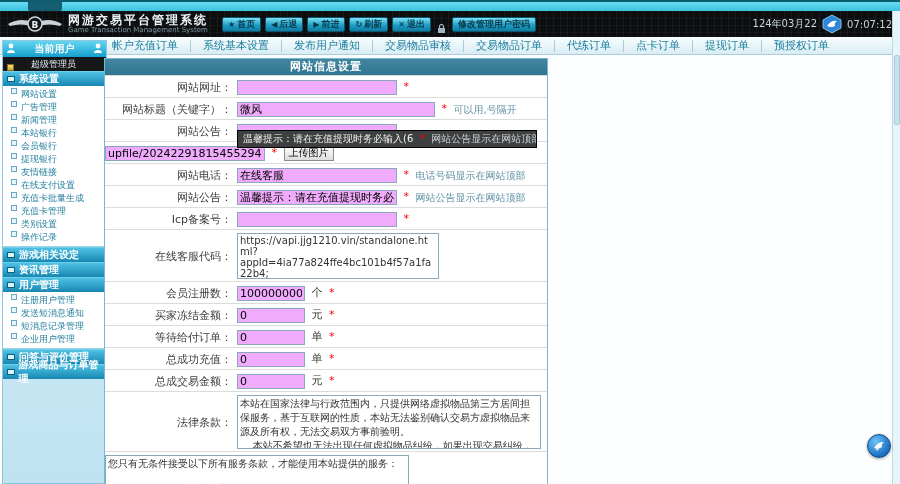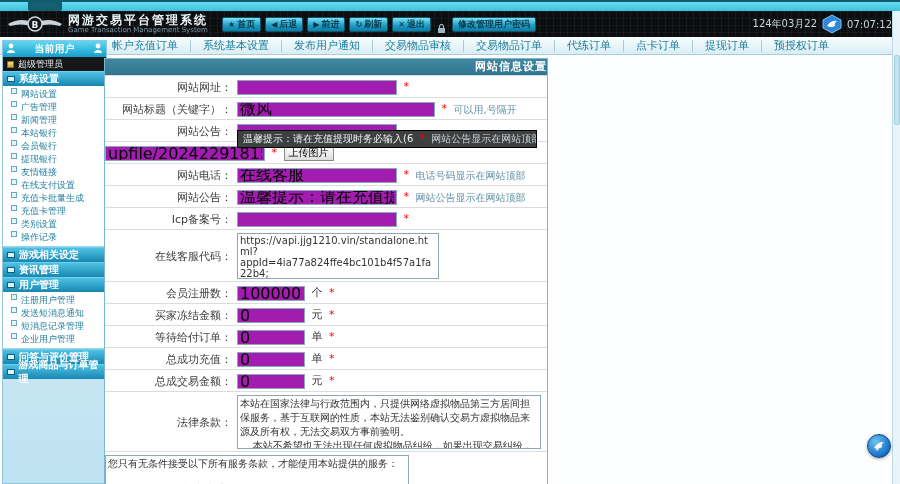--- a/index.html
+++ b/index.html
@@ -37,41 +37,41 @@
     display:flex; align-items:center; padding-left:100px; }
   .tab { font-size:11px; color:#1b7d9c; padding:0 12px; height:12px; line-height:12px;
     border-right:1px solid #a9cbd6; cursor:pointer; white-space:nowrap; }
   .tab:last-child { border-right:none; }
 
   
   .sidebar { position:absolute; left:2px; top:40px; width:105px; height:444px;
     background:linear-gradient(#ddf1f9,#bfe2f1); border:1px solid #8fc6dd; }
   .usertab { height:16px; background:linear-gradient(#63d6f0,#149fcd); display:flex; align-items:center;
     justify-content:space-between; padding:0 4px; color:#fff; font-size:10px; font-weight:bold; }
-  .adminbar { height:14px; background:#151719; color:#e9eef0; font-size:9px; display:flex; align-items:center; gap:4px; padding:0 4px; }
+  .adminbar { height:14px; background:#151719; color:#e9eef0; font-size:9px; display:flex; align-items:flex-end; gap:17px; padding:0 4px; }
   .adminbar .sq { width:7px; height:7px; background:linear-gradient(#ffe27a,#caa53a); border:1px solid #8a6d1d; }
   .secheader { height:15px; background:linear-gradient(#4fc1e4,#1787b2); border-top:1px solid #6fd0ea;
     color:#ffffff; font-size:10px; font-weight:bold; display:flex; align-items:center; gap:4px; padding:0 4px; cursor:pointer; }
   .secheader .fold { width:8px; height:6px; background:#d9f4fb; border:1px solid #0c607f; }
   .itemlist { background:#ffffff; border-bottom:1px solid #9fd2e6; padding:2px 0; }
   .sitem { height:13px; display:flex; gap:4px; padding-left:8px;
     font-size:9px; color:#26809f; cursor:pointer; white-space:nowrap; }
   .sitem .pico { width:6px; height:6px; border:1px solid #67a9c5; background:#e8f6fb; }
   .side-scroll { position:absolute; right:-1px; top:200px; width:3px; height:120px; background:#46565e; }
 
   
   .form-panel { position:absolute; left:104px; top:58px; width:444px; background:#ffffff;
     border:1px solid #79b7cf; }
   .ftitle { height:16px; line-height:16px; background:linear-gradient(#44869f,#2e7691); color:#ffffff;
-    font-size:11px; font-weight:bold; text-align:right; letter-spacing:1px; }
+    font-size:11px; font-weight:bold; text-align:center; letter-spacing:1px; }
   .frow { display:flex; align-items:center; border-top:1px solid #dcdcdc; padding:2px 0; min-height:17px; }
   .frow:first-of-type { border-top:none; }
   .flabel { width:132px; flex:none; text-align:right; padding:2px 5px 0 0; font-size:11px; color:#3d3d3d; white-space:nowrap; }
   .ffield { flex:1; position:relative; padding-top:1px; white-space:nowrap; font-size:11px; color:#333; }
-  input.txt { height:15px; border:1px solid #89a8b9; font-size:16px; padding:0 2px; background:#a21caf;
+  input.txt { height:15px; border:1px solid #89a8b9; font-size:11px; padding:0 2px; background:#f0abfc;
     font-family:"DejaVu Sans",sans-serif; vertical-align:middle; }
   .w160 { width:160px; } .w70 { width:68px; }
   .focused { width:198px; border:2px solid #141414; height:17px; }
   textarea { border:1px solid #89a8b9; font-size:10px; font-family:"DejaVu Sans",sans-serif;
     resize:none; overflow-y:scroll; padding:1px 2px; color:#333; vertical-align:top; }
   .ta-code { width:202px; height:46px; }
   .ta-big { width:304px; height:54px; }
   .req { color:#ff0000; margin:0 3px; font-size:11px; }
   .hint { color:#5f8fa3; font-size:10px; }
   .unit { font-size:11px; color:#333; margin-left:3px; }

